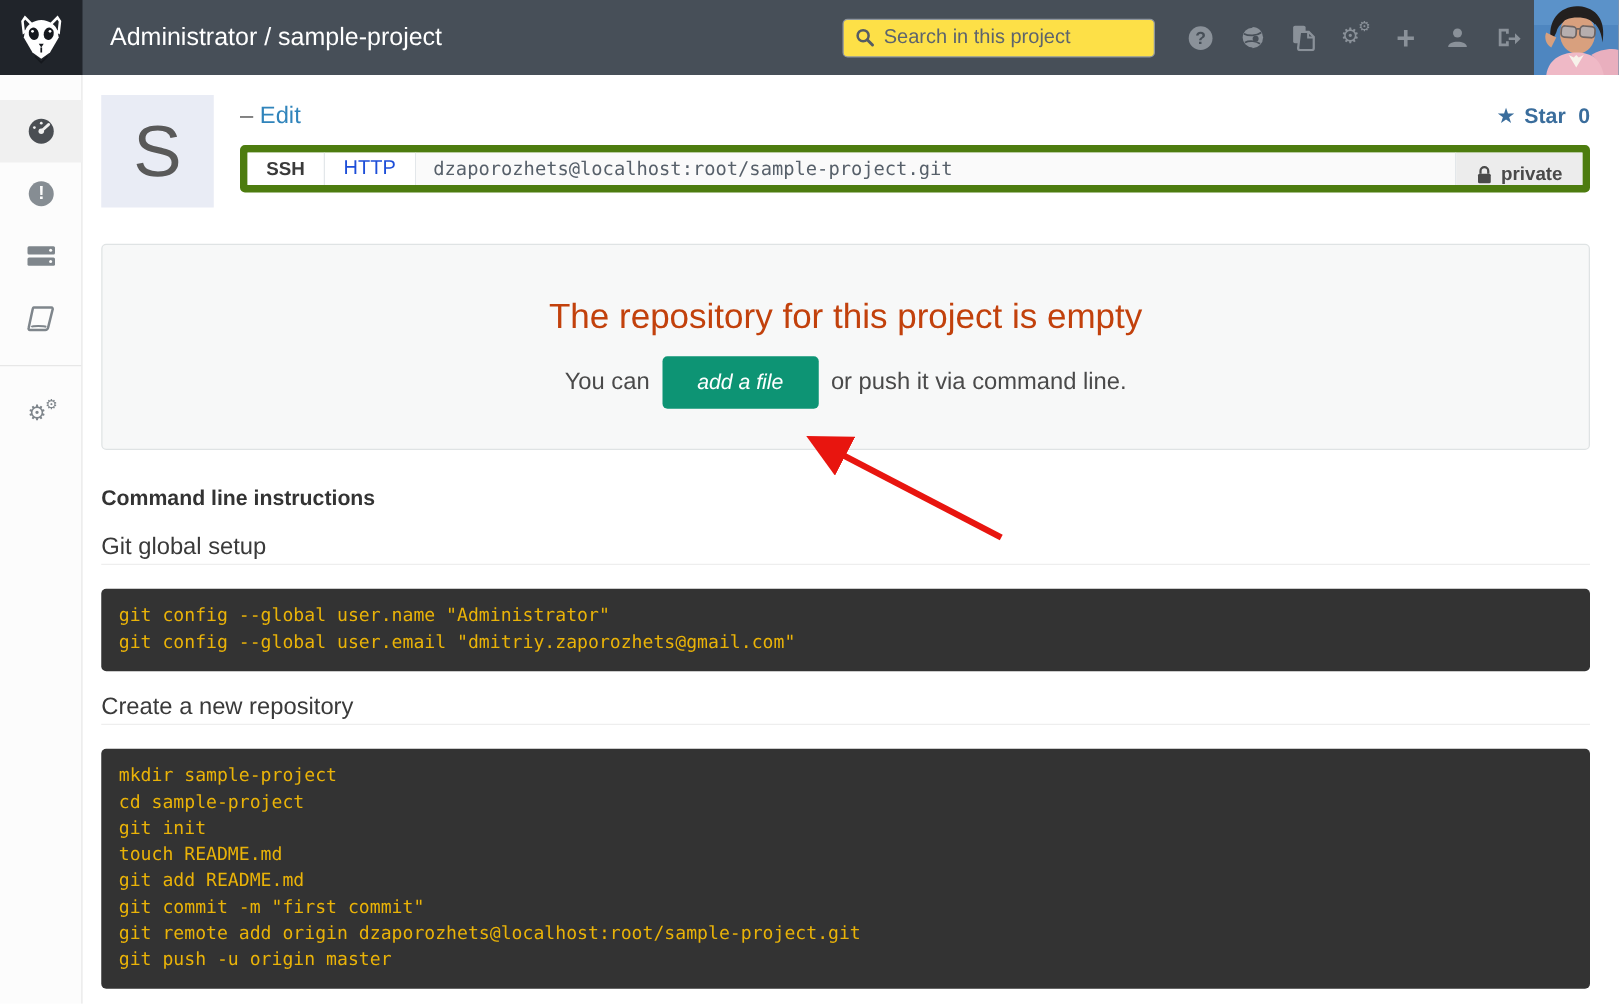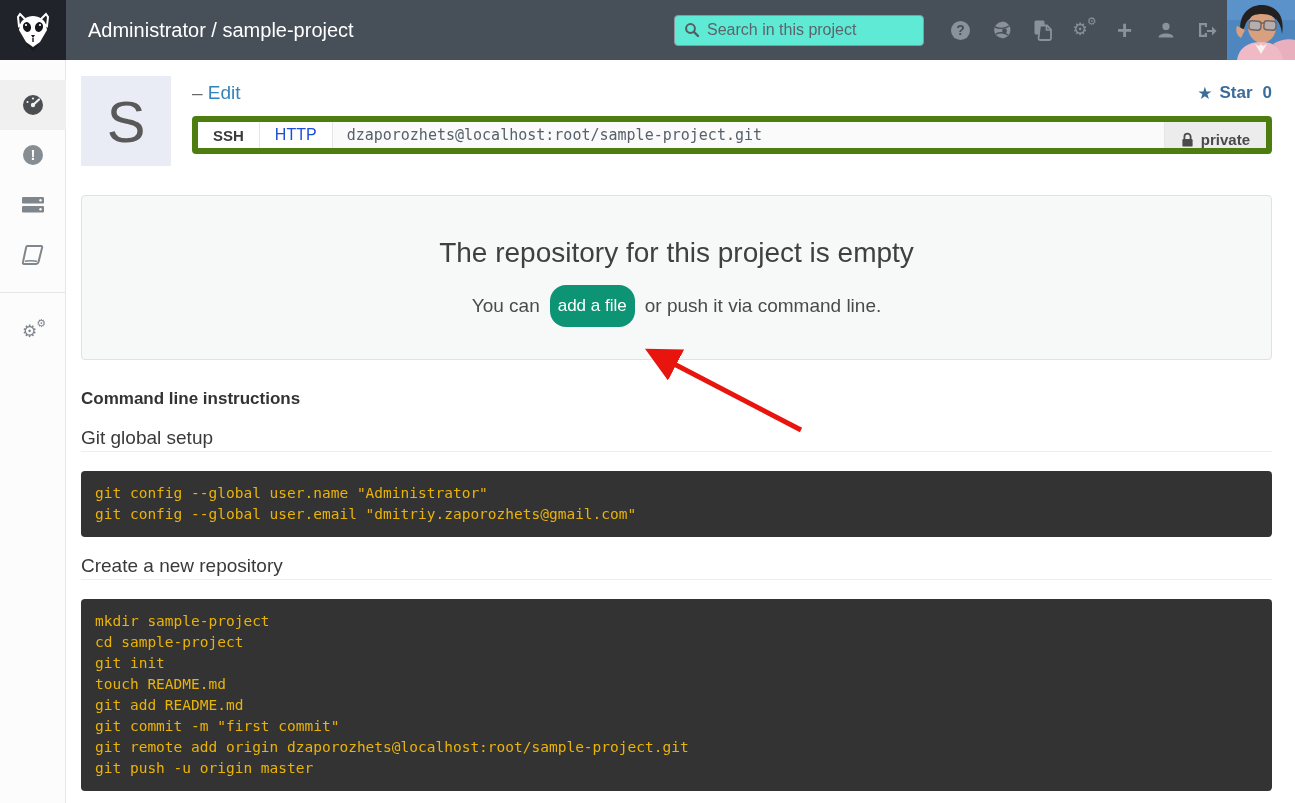--- a/index.html
+++ b/index.html
@@ -14,21 +14,21 @@
     position:absolute; top:0; left:0; width:1295px; height:60px;
     background:#474f58; display:flex; align-items:center; z-index:5;
   }
   .logo-box {
     width:66px; height:60px; background:#20242a; flex:0 0 66px;
     display:flex; align-items:center; justify-content:center; cursor:pointer;
   }
   .nav-title { color:#ffffff; font-size:20px; margin-left:22px; white-space:nowrap; }
   .nav-spacer { flex:1; }
   .search-box {
-    width:250px; height:31px; background:#5eead4; border:1px solid #8f969e;
+    width:250px; height:31px; background:#fde047; border:1px solid #8f969e;
     border-radius:4px; display:flex; align-items:center; padding:0 9px; margin-right:16px;
   }
   .search-box input {
     flex:1; border:none; outline:none; background:transparent;
     font-family:"Liberation Sans", sans-serif; font-size:16px; color:#3c434b; margin-left:7px;
   }
   .search-box input::placeholder { color:#5d646d; opacity:1; }
   .nav-icons { display:flex; align-items:center; }
   .nav-icon {
     width:41px; height:40px; display:flex; align-items:center; justify-content:center;
@@ -97,25 +97,25 @@
   .visibility-badge {
     display:flex; align-items:flex-end; gap:7px; padding:0 16px; background:#ececec;
     font-size:15px; font-weight:bold; color:#4a4a4a;
   }
 
   
   .empty-panel {
     margin-top:41px; height:165px; background:#f7f8f8; border:1px solid #dfe3e4;
     border-radius:4px; text-align:center;
   }
-  .empty-title { margin-top:41px; font-size:28px; font-weight:400; color:#404040; }
+  .empty-title { margin-top:41px; font-size:28px; font-weight:400; color:#c2410c; }
   .empty-line { margin-top:16px; font-size:19px; color:#4a4a4a; display:flex; align-items:center; justify-content:center; gap:10px; }
   .add-file-btn {
-    background:#0d9474; color:#ffffff; border:none; border-radius:16px;
-    padding:11px 8px; font-size:17px; font-family:"Liberation Sans", sans-serif; cursor:pointer;
+    background:#0d9474; color:#ffffff; border:none; border-radius:4px;
+    padding:11px 28px; font-size:17px; font-family:"Liberation Sans", sans-serif; cursor:pointer;font-style:italic;
   }
 
   
   .cli-heading { margin-top:29px; font-size:17px; font-weight:bold; color:#333; }
   .section-title {
     margin-top:18px; font-size:19px; font-weight:400; color:#3a3a3a;
     padding-bottom:2px; border-bottom:1px solid #eeeeee;
   }
   .code-block {
     margin-top:19px; background:#333333; border-radius:4px; padding:12px 14px;

